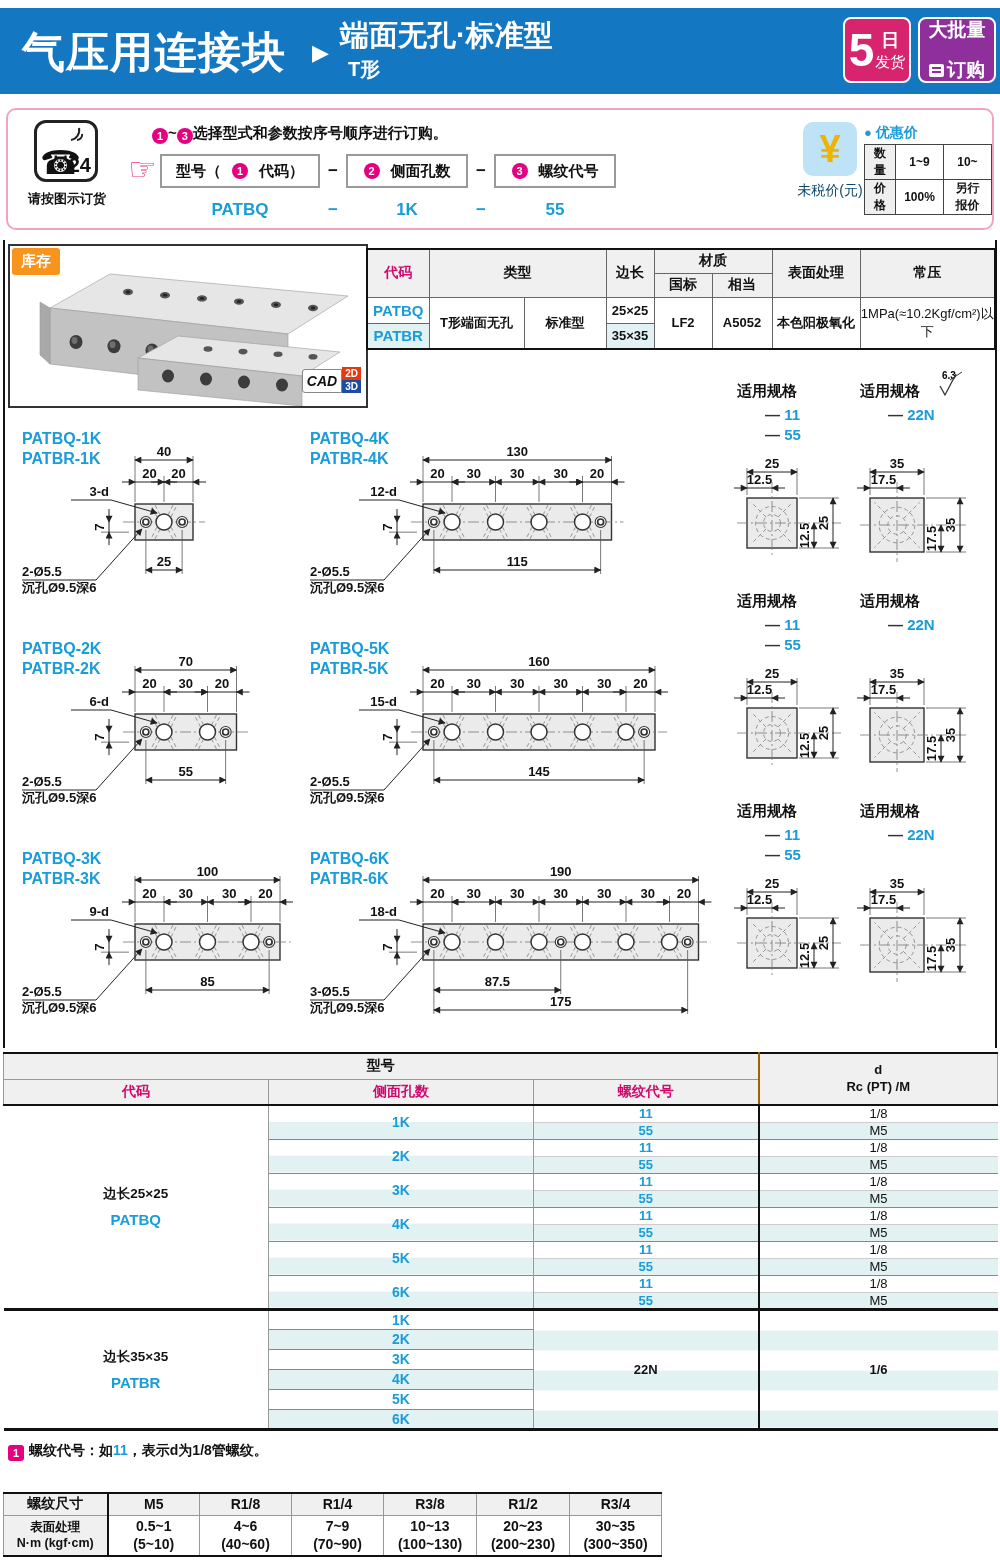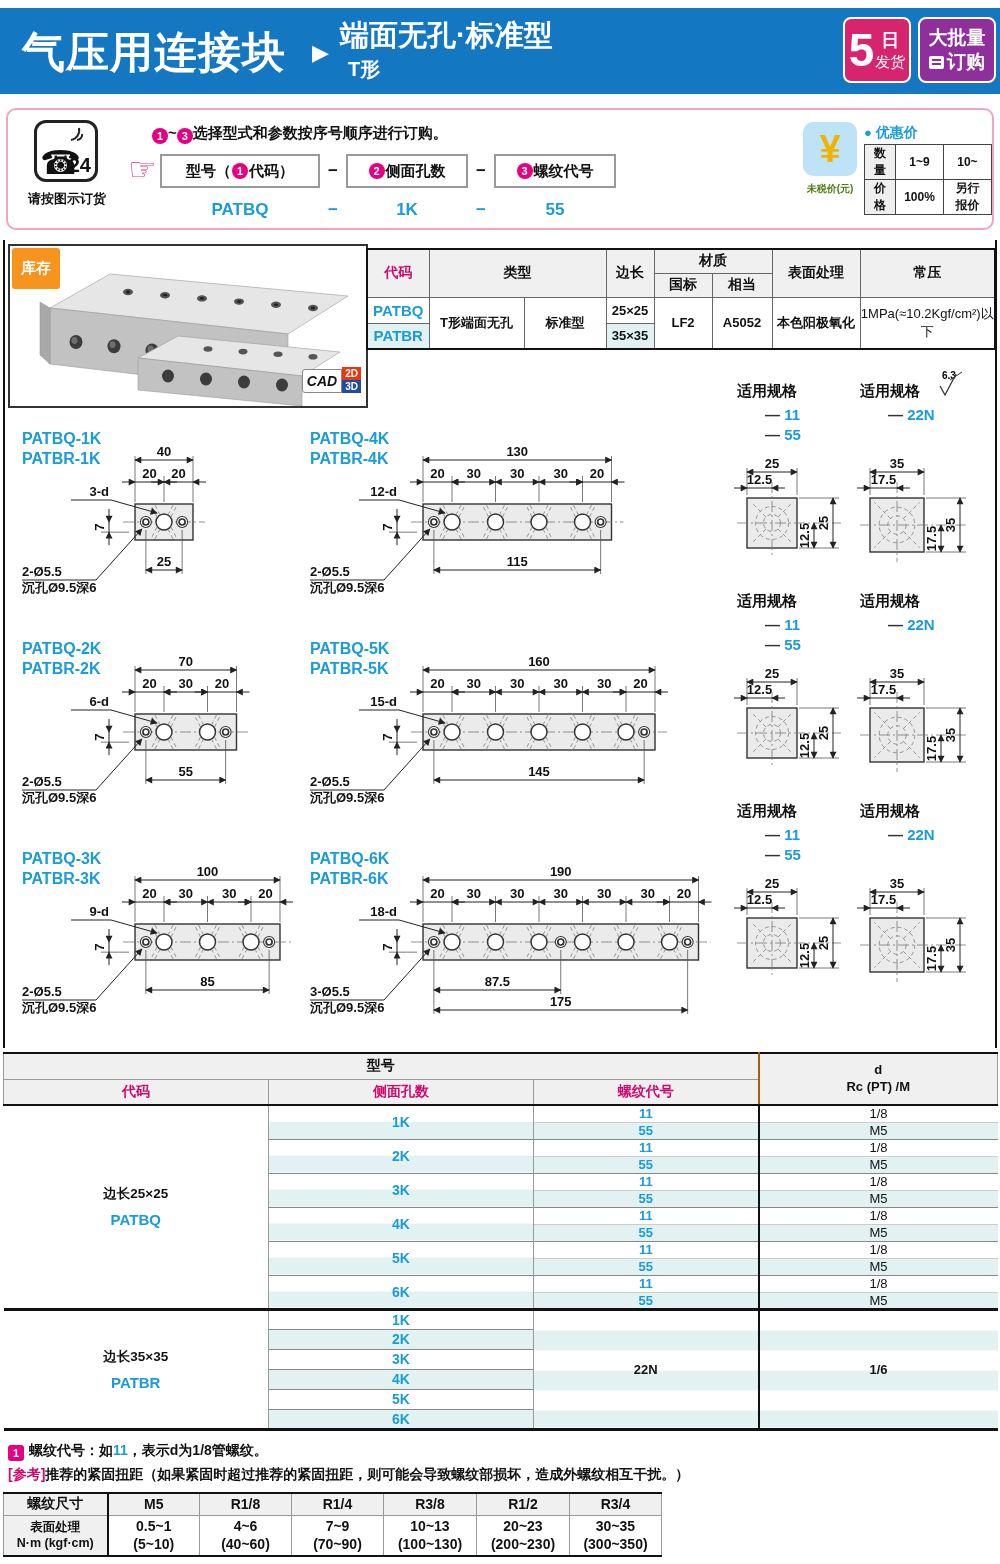--- a/index.html
+++ b/index.html
@@ -12,56 +12,56 @@
 .hdr-title{position:absolute;left:22px;top:16px;font-size:43px;font-weight:bold;letter-spacing:1px}
 .hdr-arrow{position:absolute;left:312px;top:32px;font-size:22px}
 .hdr-sub{position:absolute;left:340px;top:8px;font-size:29px;font-weight:bold}
 .hdr-sub2{position:absolute;left:348px;top:48px;font-size:20px;font-weight:bold}
 .badge{position:absolute;top:9px;height:66px;border-radius:8px;color:#fff;border:2px solid #fff}
 .badge-days{left:843px;width:68px;background:#d6246e;display:flex;align-items:center;justify-content:center}
 .badge-days .b5{font-size:46px;font-weight:bold;line-height:58px}
 .badge-days .bcol{display:flex;flex-direction:column;align-items:center;margin-left:1px}
 .badge-days .bu{font-size:18px;font-weight:bold;line-height:24px}
 .badge-days .bb{font-size:15px;font-weight:normal;line-height:20px}
-.badge-bulk{left:918px;width:78px;background:#8e2f9b;display:flex;flex-direction:column;align-items:center;justify-content:center;gap:2px}
+.badge-bulk{left:918px;width:78px;background:#8e2f9b;display:flex;flex-direction:column;align-items:center;justify-content:space-between;gap:2px}
 .badge-bulk .t{font-size:19px;font-weight:bold;line-height:22px}
 .badge-bulk .b{font-size:19px;font-weight:bold;line-height:22px;display:flex;align-items:center;gap:3px}
 .note-ico{display:inline-block;width:15px;height:13px;background:#fff;border-radius:2px;position:relative}
 .note-ico::before{content:"";position:absolute;left:3px;top:3px;width:9px;height:2px;background:#8e2f9b;box-shadow:0 4px 0 #8e2f9b}
 
 
 .order{position:absolute;left:6px;top:108px;width:988px;height:122px;border:2px solid #f2a3c3;border-radius:10px;background:#fff}
 .phone{position:absolute;left:26px;top:10px;width:64px;height:62px;border:3px solid #222;border-radius:12px}
 .phone .ph{position:absolute;left:3px;bottom:0;font-size:33px;line-height:33px}
 .phone .p24{position:absolute;right:4px;bottom:2px;font-size:20px;font-weight:bold}
 .phone svg{position:absolute;right:6px;top:3px}
 .phone-cap{position:absolute;left:4px;top:80px;width:110px;text-align:center;font-size:13px;font-weight:bold}
 .hand{position:absolute;left:120px;top:40px;font-size:32px;color:#e5337e}
 .steps{position:absolute;left:144px;top:14px;font-size:15px;font-weight:bold}
 .circ{display:inline-block;width:16px;height:16px;border-radius:50%;background:#e5007f;color:#fff;font-size:11px;font-weight:bold;text-align:center;line-height:16px;vertical-align:-2px}
 .obox-row{position:absolute;left:152px;top:44px;display:flex;align-items:center}
-.obox{height:34px;border:2px solid #999;background:#fff;display:flex;align-items:center;justify-content:center;font-size:15px;font-weight:bold;gap:1px}
+.obox{height:34px;border:2px solid #999;background:#fff;display:flex;align-items:center;justify-content:center;font-size:15px;font-weight:bold;gap:11px}
 .obox.w1{width:160px}.obox.w2{width:122px}.obox.w3{width:122px}
 .odash{width:26px;text-align:center;font-size:17px;font-weight:bold}
 .oval-row{position:absolute;left:152px;top:90px;display:flex;align-items:center;color:#1a9cd8;font-weight:bold;font-size:17px}
 .oval{text-align:center}
 .oval.w1{width:160px}.oval.w2{width:122px}.oval.w3{width:122px}
 .yen{position:absolute;left:795px;top:12px;width:54px;height:54px;background:#bfe3f6;border-radius:10px;text-align:center;font-size:38px;font-weight:bold;color:#f0b400;line-height:54px}
-.yen-cap{position:absolute;left:778px;top:72px;width:88px;text-align:center;font-size:10px;font-weight:bold;color:#4d7c0f}
+.yen-cap{position:absolute;left:778px;top:72px;width:88px;text-align:center;font-size:14px;font-weight:normal;color:#0c4a6e}
 .disc{position:absolute;left:856px;top:14px;font-size:14px;font-weight:bold;color:#1a9cd8}
 .disc .dot{font-size:13px}
 .ptable{position:absolute;left:856px;top:34px;border-collapse:collapse}
 .ptable td{border:1px solid #444;font-size:12px;font-weight:bold;text-align:center;height:20px;padding:0 8px}
 .ptable .c1{width:34px;background:#efefef}.ptable .c2{width:44px}.ptable .c3{width:62px}
 
 
 .main{position:absolute;left:0;top:240px;width:1000px;height:812px}
 .frame{position:absolute;left:3px;top:0;width:994px;height:808px;border-left:2px solid #111;border-right:2px solid #111}
 .photo-box{position:absolute;left:8px;top:4px;width:360px;height:164px;border:2px solid #333;background:#fff}
-.stock{position:absolute;left:2px;top:2px;background:#f7941d;color:#fff;font-weight:bold;font-size:15px;padding:11px 9px;border-radius:3px;z-index:2}
+.stock{position:absolute;left:2px;top:2px;background:#f7941d;color:#fff;font-weight:bold;font-size:15px;padding:4px 9px;border-radius:3px;z-index:2}
 .cadb{position:absolute;right:5px;bottom:13px;display:flex;align-items:flex-end;z-index:2}
 .cadb .cadtxt{border:1px solid #888;background:#fff;font-size:14px;font-weight:bold;font-style:italic;padding:3px 4px;border-radius:3px 0 0 3px}
 .cadb .dcol{display:flex;flex-direction:column}
 .cadb .d2{background:#e8380d;color:#fff;font-size:10px;font-weight:bold;padding:0 3px;line-height:13px}
 .cadb .d3{background:#1c4da0;color:#fff;font-size:10px;font-weight:bold;padding:0 3px;line-height:13px}
 
 
 .spec{position:absolute;left:366px;top:8px;border-collapse:collapse;table-layout:fixed;width:628px;border:2px solid #111}
 .spec th,.spec td{border:1px solid #666;text-align:center;vertical-align:middle;font-size:13px;padding:0}
 .spec th{background:#f0f0f0;font-size:14px;font-weight:bold;height:24px}
@@ -1071,23 +1071,20 @@
           <tr class="g2 pstart">
             <td class="holes tint">6K</td>
           </tr>
         </tbody>
     </table>
   </div>
 
   <div class="note1">
     <span class="n1ico">1</span><span>螺纹代号：如</span><span class="blue">11</span><span>，表示d为1/8管螺纹。</span>
   </div>
-  <div class="note2">
-    <span class="mag">[参考]</span><span>推荐的紧固扭距（如果紧固时超过推荐的紧固扭距，则可能会导致螺纹部损坏，造成外螺纹相互干扰。）</span>
-  </div>
 
   <table class="torque">
     <colgroup>
         <col style="width:104px">
         <col style="width:92px">
         <col style="width:92px">
         <col style="width:92px">
         <col style="width:93px">
         <col style="width:93px">
         <col style="width:92px">

